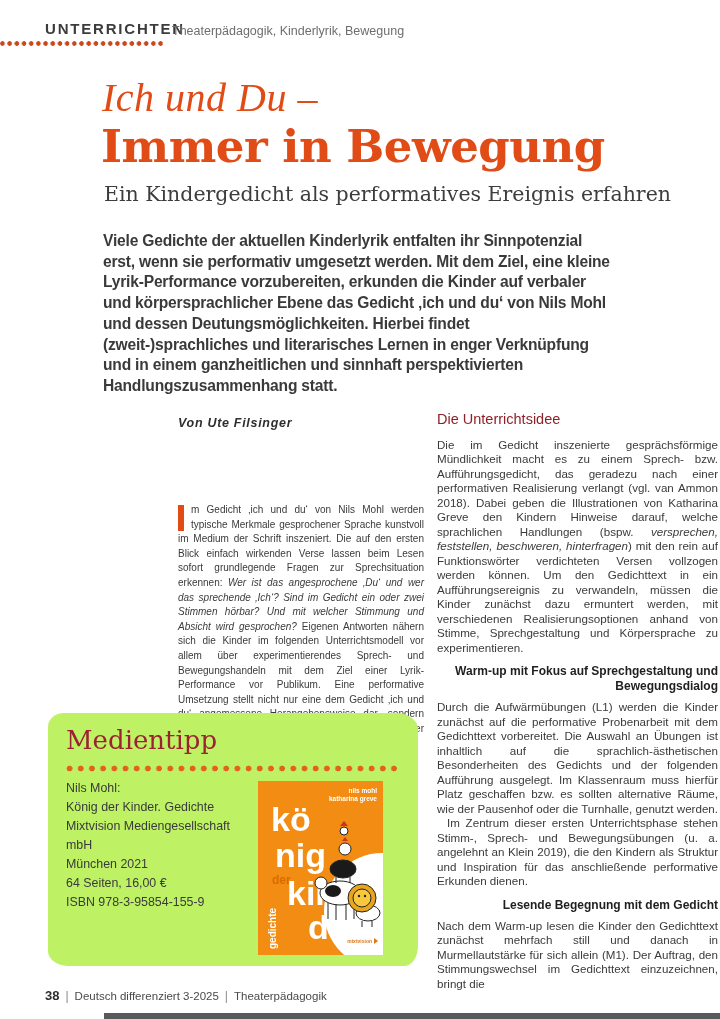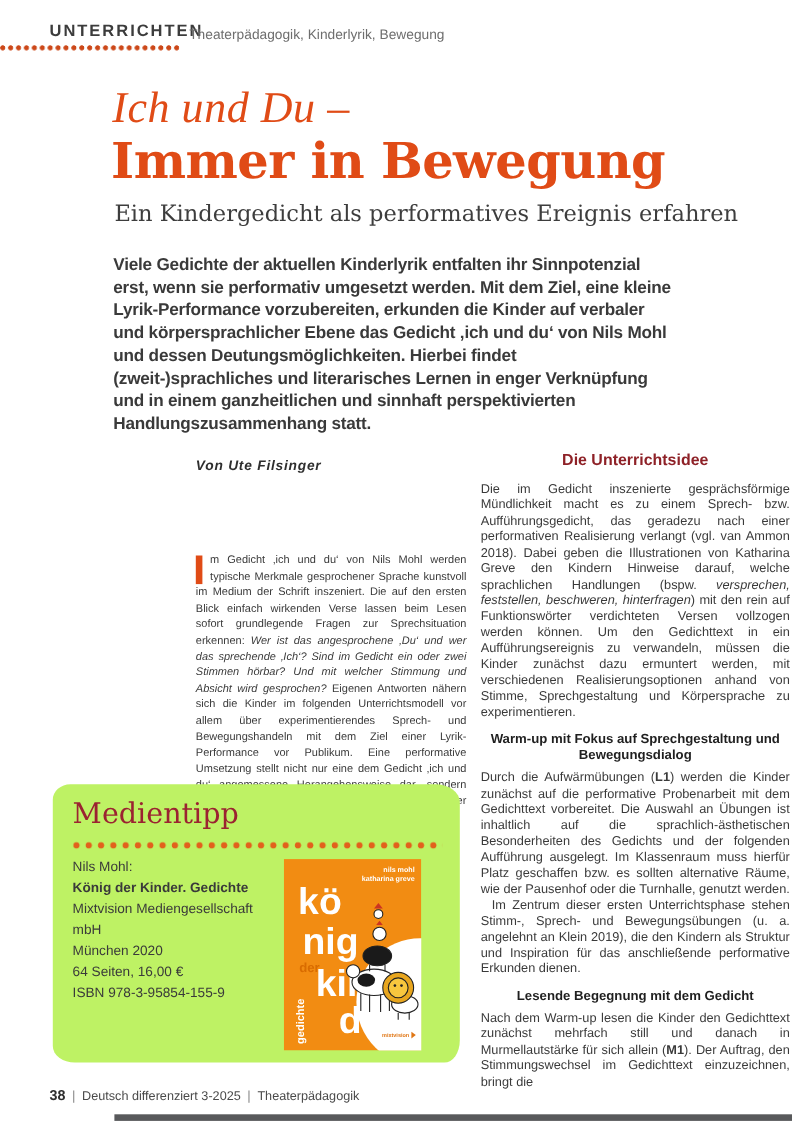--- a/index.html
+++ b/index.html
@@ -54,31 +54,31 @@
   }
   .initial-bar {
     float:left; width:6px; height:26px; background:#e04b16; margin:2px 7px 1px 0;
   }
   .col-right {
     position:absolute; left:437px; top:412px; width:281px;
     font-size:11.6px; line-height:14.5px; text-align:justify;
     hyphens:auto; color:#3a3a3a;
   }
   .col-right .sec-head {
-    font-size:14.5px; font-weight:bold; color:#8e2127;
-    text-align:center; margin:0 0 11px 0;
+    font-size:14.5px; font-weight:normal; color:#8e2127;
+    text-align:left; margin:0 0 11px 0;
   }
   .col-right .sub-head {
     font-size:12px; font-weight:bold; color:#1f1f1f;
-    text-align:center; line-height:15px; margin:9px 0 6px 0;
+    text-align:right; line-height:15px; margin:9px 0 6px 0;
   }
   .col-right p { margin:0; }
   .p-indent { text-indent:10px; }
   .i { font-style:italic; }
-  .b { font-weight:bold; }
+  .b { font-weight:normal; }
   
   .tipp {
     position:absolute; left:48px; top:713px; width:370px; height:253px;
     background:#bef264;
     border-radius:16px 22px 14px 20px / 14px 16px 20px 15px;
   }
   .tipp-heading {
     position:absolute; left:18px; top:12px;
     font-family:"DejaVu Serif", serif; font-size:26px; color:#9b2331;
   }
@@ -136,21 +136,21 @@
     <p><span>Nach dem Warm-up lesen die Kinder den Gedichttext zunächst mehrfach still und danach in Murmellautstärke für sich allein (</span><span class="b">M1</span><span>). Der Auftrag, den Stimmungswechsel im Gedichttext einzuzeichnen, bringt die</span></p>
   </div>
 
   <div class="tipp">
     <div class="tipp-heading">Medientipp</div>
     <div class="tipp-dots"></div>
     <div class="tipp-text">
       <div>Nils Mohl:</div>
       <div class="b">König der Kinder. Gedichte</div>
       <div>Mixtvision Mediengesellschaft mbH</div>
-      <div>München 2020</div>
+      <div>München 2021</div>
       <div>64 Seiten, 16,00 €</div>
       <div>ISBN 978-3-95854-155-9</div>
     </div>
 
     <svg class="cover" viewBox="0 0 125 174" xmlns="http://www.w3.org/2000/svg">
       <rect x="0" y="0" width="125" height="174" fill="#f28c12"></rect>
       <circle cx="124" cy="130" r="58" fill="#ffffff"></circle>
 
       <text x="13" y="50" font-family="Liberation Sans, sans-serif" font-weight="bold" font-size="34" fill="#ffffff">kö</text>
       <text x="17" y="86" font-family="Liberation Sans, sans-serif" font-weight="bold" font-size="34" fill="#ffffff">nig</text>

